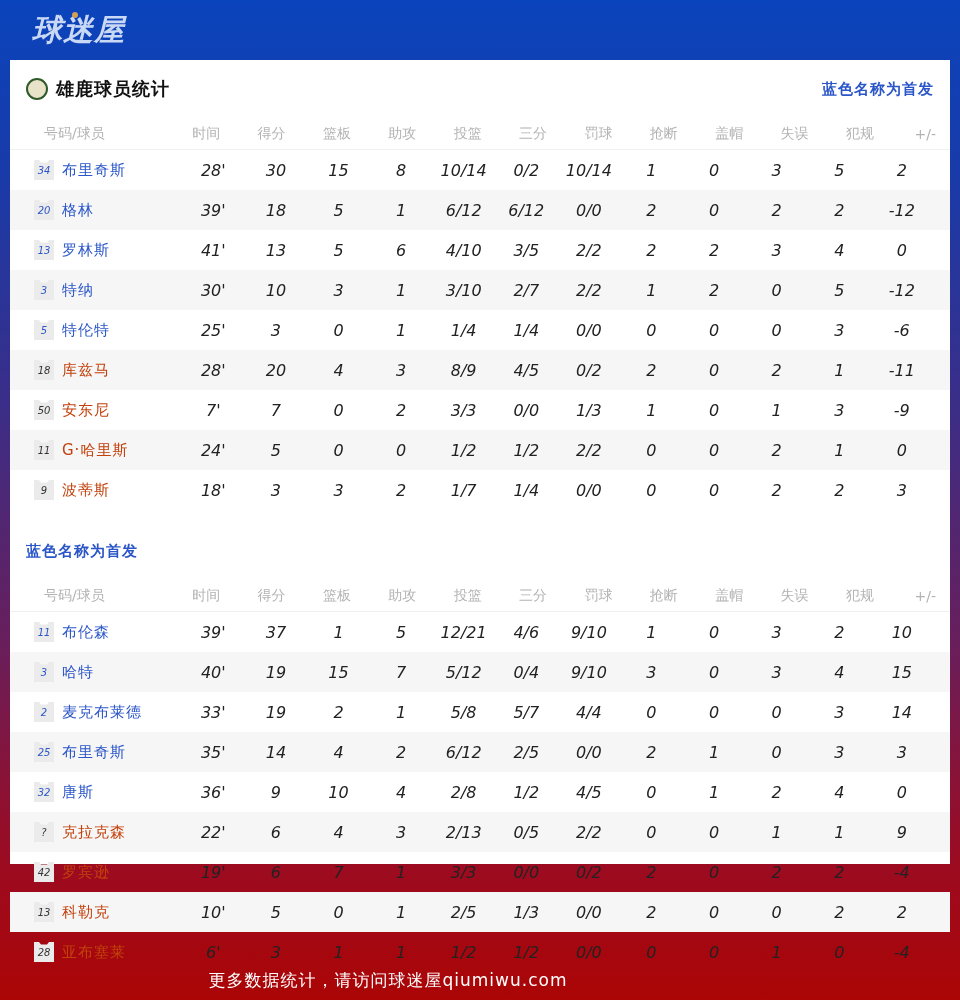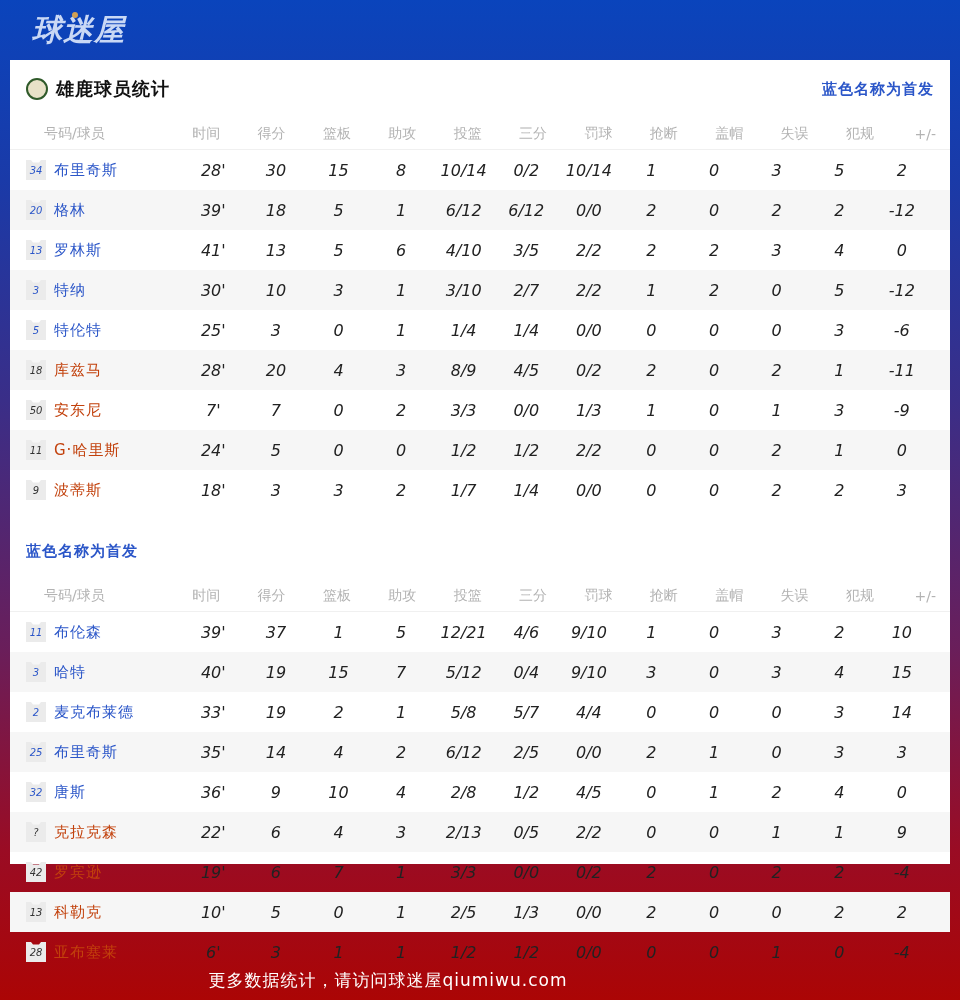--- a/index.html
+++ b/index.html
@@ -49,21 +49,21 @@
   }
   .col-header-row { height: 32px; border-bottom: 1px solid #f0f0f0; }
   .col-header-row .cell { color: #b3b3b3; font-size: 14px; margin-left: 16px; }
   .player-row:nth-child(even) { background: #f6f6f6; }
   .cell {
     width: 62.6px; text-align: center; font-size: 16px; color: #222;
     font-style: italic; font-family: "DejaVu Sans", sans-serif;
   }
   .col-header-row .cell { font-style: normal; }
   .player-col {
-    width: 172px; padding-left: 16px; display: flex; align-items: center; text-align: left;
+    width: 172px; padding-left: 24px; display: flex; align-items: center; text-align: left;
   }
   .col-header-row .player-col { padding-left: 18px; color: #b3b3b3; font-size: 14px; }
   .jersey {
     width: 20px; height: 20px; background: #ebebeb; margin-right: 8px;
     font-size: 10px; display: flex; align-items: center; justify-content: center;
     color: #333; font-style: italic; clip-path: polygon(0 0, 25% 0, 35% 12%, 65% 12%, 75% 0, 100% 0, 100% 100%, 0 100%);
   }
   .jersey.starter { color: #2b56c8; }
   .player-name { font-size: 15px; color: #c2410c; letter-spacing: 1px; font-style: normal; }
   .player-name.starter { color: #2b56c8; }

